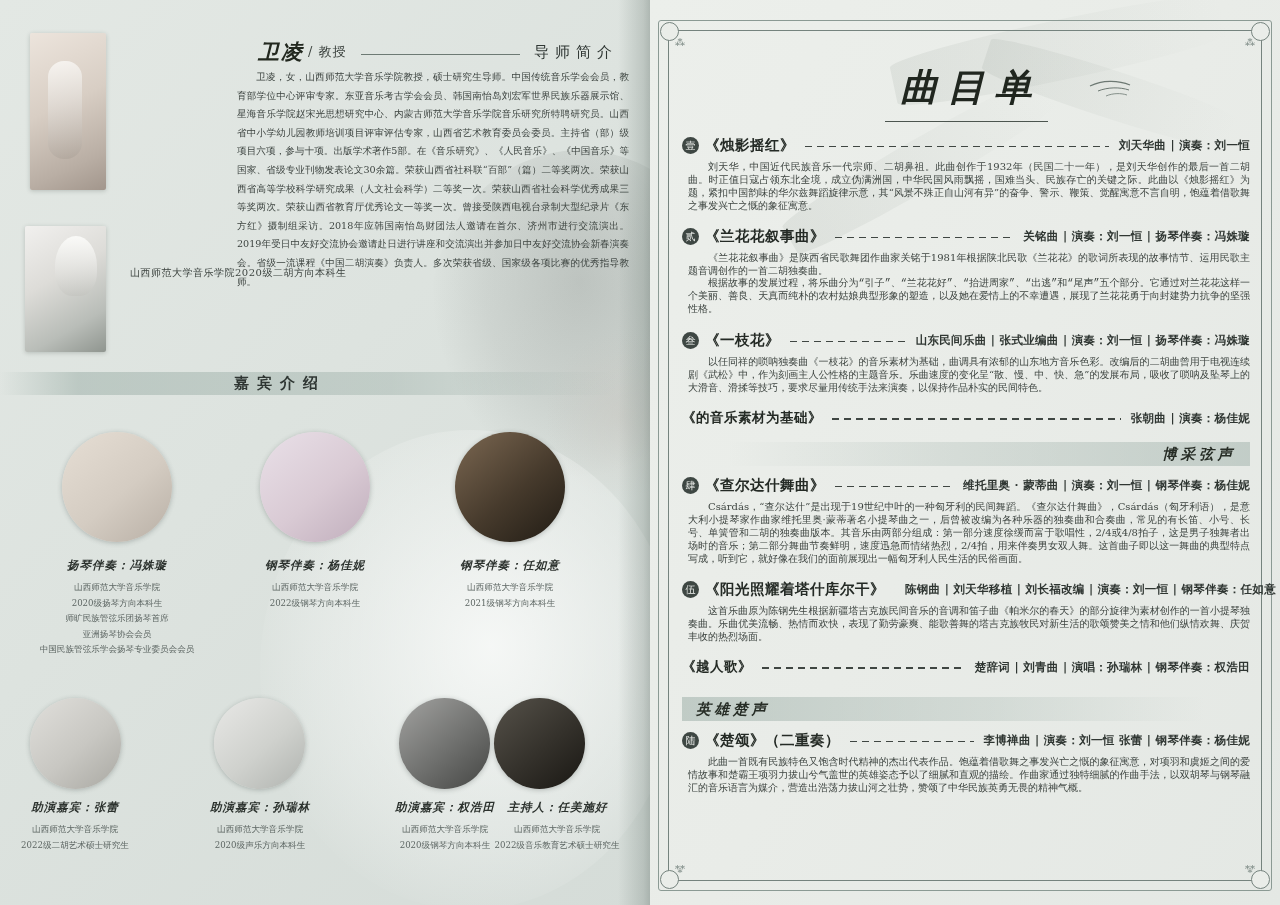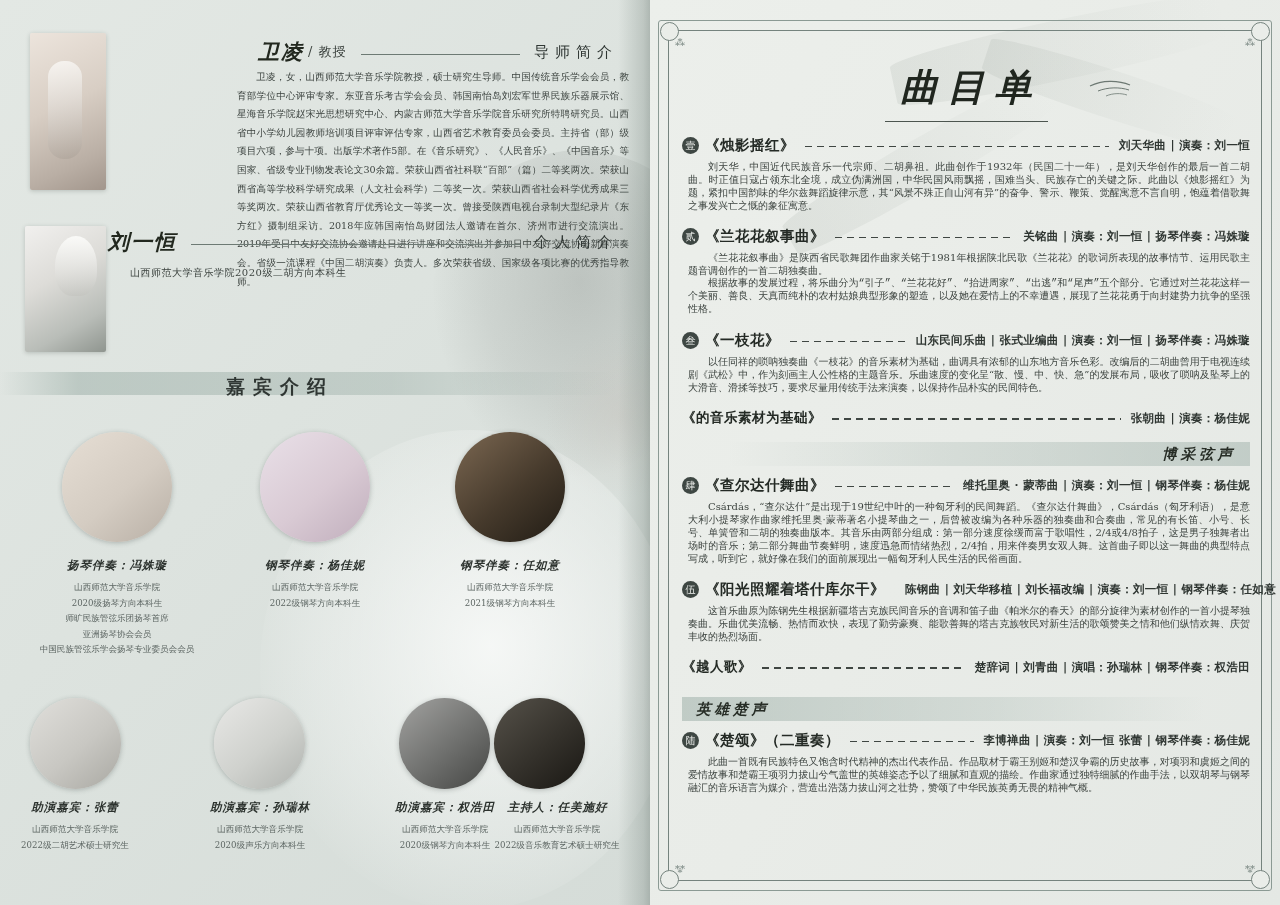--- a/index.html
+++ b/index.html
@@ -35,21 +35,21 @@
   .hdr-label{font-size:15px;letter-spacing:6px;color:#2f3633;white-space:nowrap;}
   .mentor-hdr{left:258px;top:38px;width:360px;}
   .performer-hdr{left:108px;top:228px;width:510px;}
 
   .mentor-bio{position:absolute;left:237px;top:68px;width:392px;font-size:9.6px;line-height:18.6px;
     text-align:justify;text-indent:2em;color:#3d4440;}
   .performer-bio{position:absolute;left:130px;top:266px;width:420px;font-size:10px;color:#3d4440;letter-spacing:.5px;}
 
   .guests-band{position:absolute;left:0;top:372px;width:650px;height:23px;
     background:linear-gradient(90deg,rgba(160,178,171,.0) 0%,rgba(160,178,171,.55) 12%,rgba(160,178,171,.45) 60%,rgba(160,178,171,0) 95%);}
-  .guests-title{position:absolute;left:0;top:374px;width:560px;text-align:center;font-size:19px;
+  .guests-title{position:absolute;left:0;top:374px;width:560px;text-align:center;font-size:15px;
     letter-spacing:8px;color:#2f3633;font-weight:bold;}
 
   .gcircle{position:absolute;border-radius:50%;box-shadow:0 1px 5px rgba(60,70,65,.3);}
   .gc-r1{width:110px;height:110px;top:432px;}
   .gc-r2{width:91px;height:91px;top:698px;}
   .caption-name{position:absolute;text-align:center;font-size:11.5px;font-weight:bold;color:#2c322e;
     letter-spacing:1px;font-style:italic;}
   .caption-details{position:absolute;text-align:center;font-size:8.6px;line-height:15.5px;color:#5d6663;}
 
   
@@ -102,25 +102,20 @@
     <div class="photo mentor-photo"></div>
     <div class="hdr-row mentor-hdr">
       <span class="hdr-name">卫凌</span>
       <span class="hdr-suffix">/ 教授</span>
       <span class="hdr-rule"></span>
       <span class="hdr-label">导师简介</span>
     </div>
     <div class="mentor-bio">卫凌，女，山西师范大学音乐学院教授，硕士研究生导师。中国传统音乐学会会员，教育部学位中心评审专家。东亚音乐考古学会会员、韩国南怡岛刘宏军世界民族乐器展示馆、星海音乐学院赵宋光思想研究中心、内蒙古师范大学音乐学院音乐研究所特聘研究员。山西省中小学幼儿园教师培训项目评审评估专家，山西省艺术教育委员会委员。主持省（部）级项目六项，参与十项。出版学术著作5部。在《音乐研究》、《人民音乐》、《中国音乐》等国家、省级专业刊物发表论文30余篇。荣获山西省社科联“百部”（篇）二等奖两次。荣获山西省高等学校科学研究成果（人文社会科学）二等奖一次。荣获山西省社会科学优秀成果三等奖两次。荣获山西省教育厅优秀论文一等奖一次。曾接受陕西电视台录制大型纪录片《东方红》摄制组采访。2018年应韩国南怡岛财团法人邀请在首尔、济州市进行交流演出。2019年受日中友好交流协会邀请赴日进行讲座和交流演出并参加日中友好交流协会新春演奏会。省级一流课程《中国二胡演奏》负责人。多次荣获省级、国家级各项比赛的优秀指导教师。</div>
 
     <div class="photo performer-photo"></div>
-    <div class="hdr-row performer-hdr">
-      <span class="hdr-name">刘一恒</span>
-      <span class="hdr-rule"></span>
-      <span class="hdr-label">个人简介</span>
-    </div>
     <div class="performer-bio">山西师范大学音乐学院2020级二胡方向本科生</div>
 
     <div class="guests-band"></div>
     <div class="guests-title">嘉宾介绍</div>
 
     <div class="gcircle gc-r1" style="left:62px;background:linear-gradient(140deg,#e6ded4 0%,#d4ccc2 55%,#b8afa5 100%);"></div>
     <div class="gcircle gc-r1" style="left:260px;background:linear-gradient(140deg,#e9e0e8 0%,#d9cad4 55%,#c0aebc 100%);"></div>
     <div class="gcircle gc-r1" style="left:455px;background:linear-gradient(140deg,#7c6852 0%,#463a2c 55%,#201b14 100%);"></div>
 
     <div class="caption-name" style="left:37px;top:558px;width:160px;">扬琴伴奏：冯姝璇</div>
@@ -279,18 +274,18 @@
       <div class="sec-gap"></div>
       <div class="section-band band-left">英雄楚声</div>
 
       <div class="item">
         <div class="item-hdr">
           <span class="badge">陆</span>
           <span class="item-title">《楚颂》（二重奏）</span>
           <span class="leader"></span>
           <span class="credits">李博禅曲 | 演奏：刘一恒 张蕾 | 钢琴伴奏：杨佳妮</span>
         </div>
-        <p class="desc">此曲一首既有民族特色又饱含时代精神的杰出代表作品。作品取材于霸王别姬和楚汉争霸的历史故事，对项羽和虞姬之间的爱情故事和楚霸王项羽力拔山兮气盖世的英雄姿态予以了细腻和直观的描绘。作曲家通过独特细腻的作曲手法，以双胡琴与钢琴融汇的音乐语言为媒介，营造出浩荡力拔山河之壮势，赞颂了中华民族英勇无畏的精神气概。</p>
+        <p class="desc">此曲一首既有民族特色又饱含时代精神的杰出代表作品。饱蕴着借歌舞之事发兴亡之慨的象征寓意，对项羽和虞姬之间的爱情故事和楚霸王项羽力拔山兮气盖世的英雄姿态予以了细腻和直观的描绘。作曲家通过独特细腻的作曲手法，以双胡琴与钢琴融汇的音乐语言为媒介，营造出浩荡力拔山河之壮势，赞颂了中华民族英勇无畏的精神气概。</p>
       </div>
 
     </div>
   </div>
 </div>
 
 </body></html>

